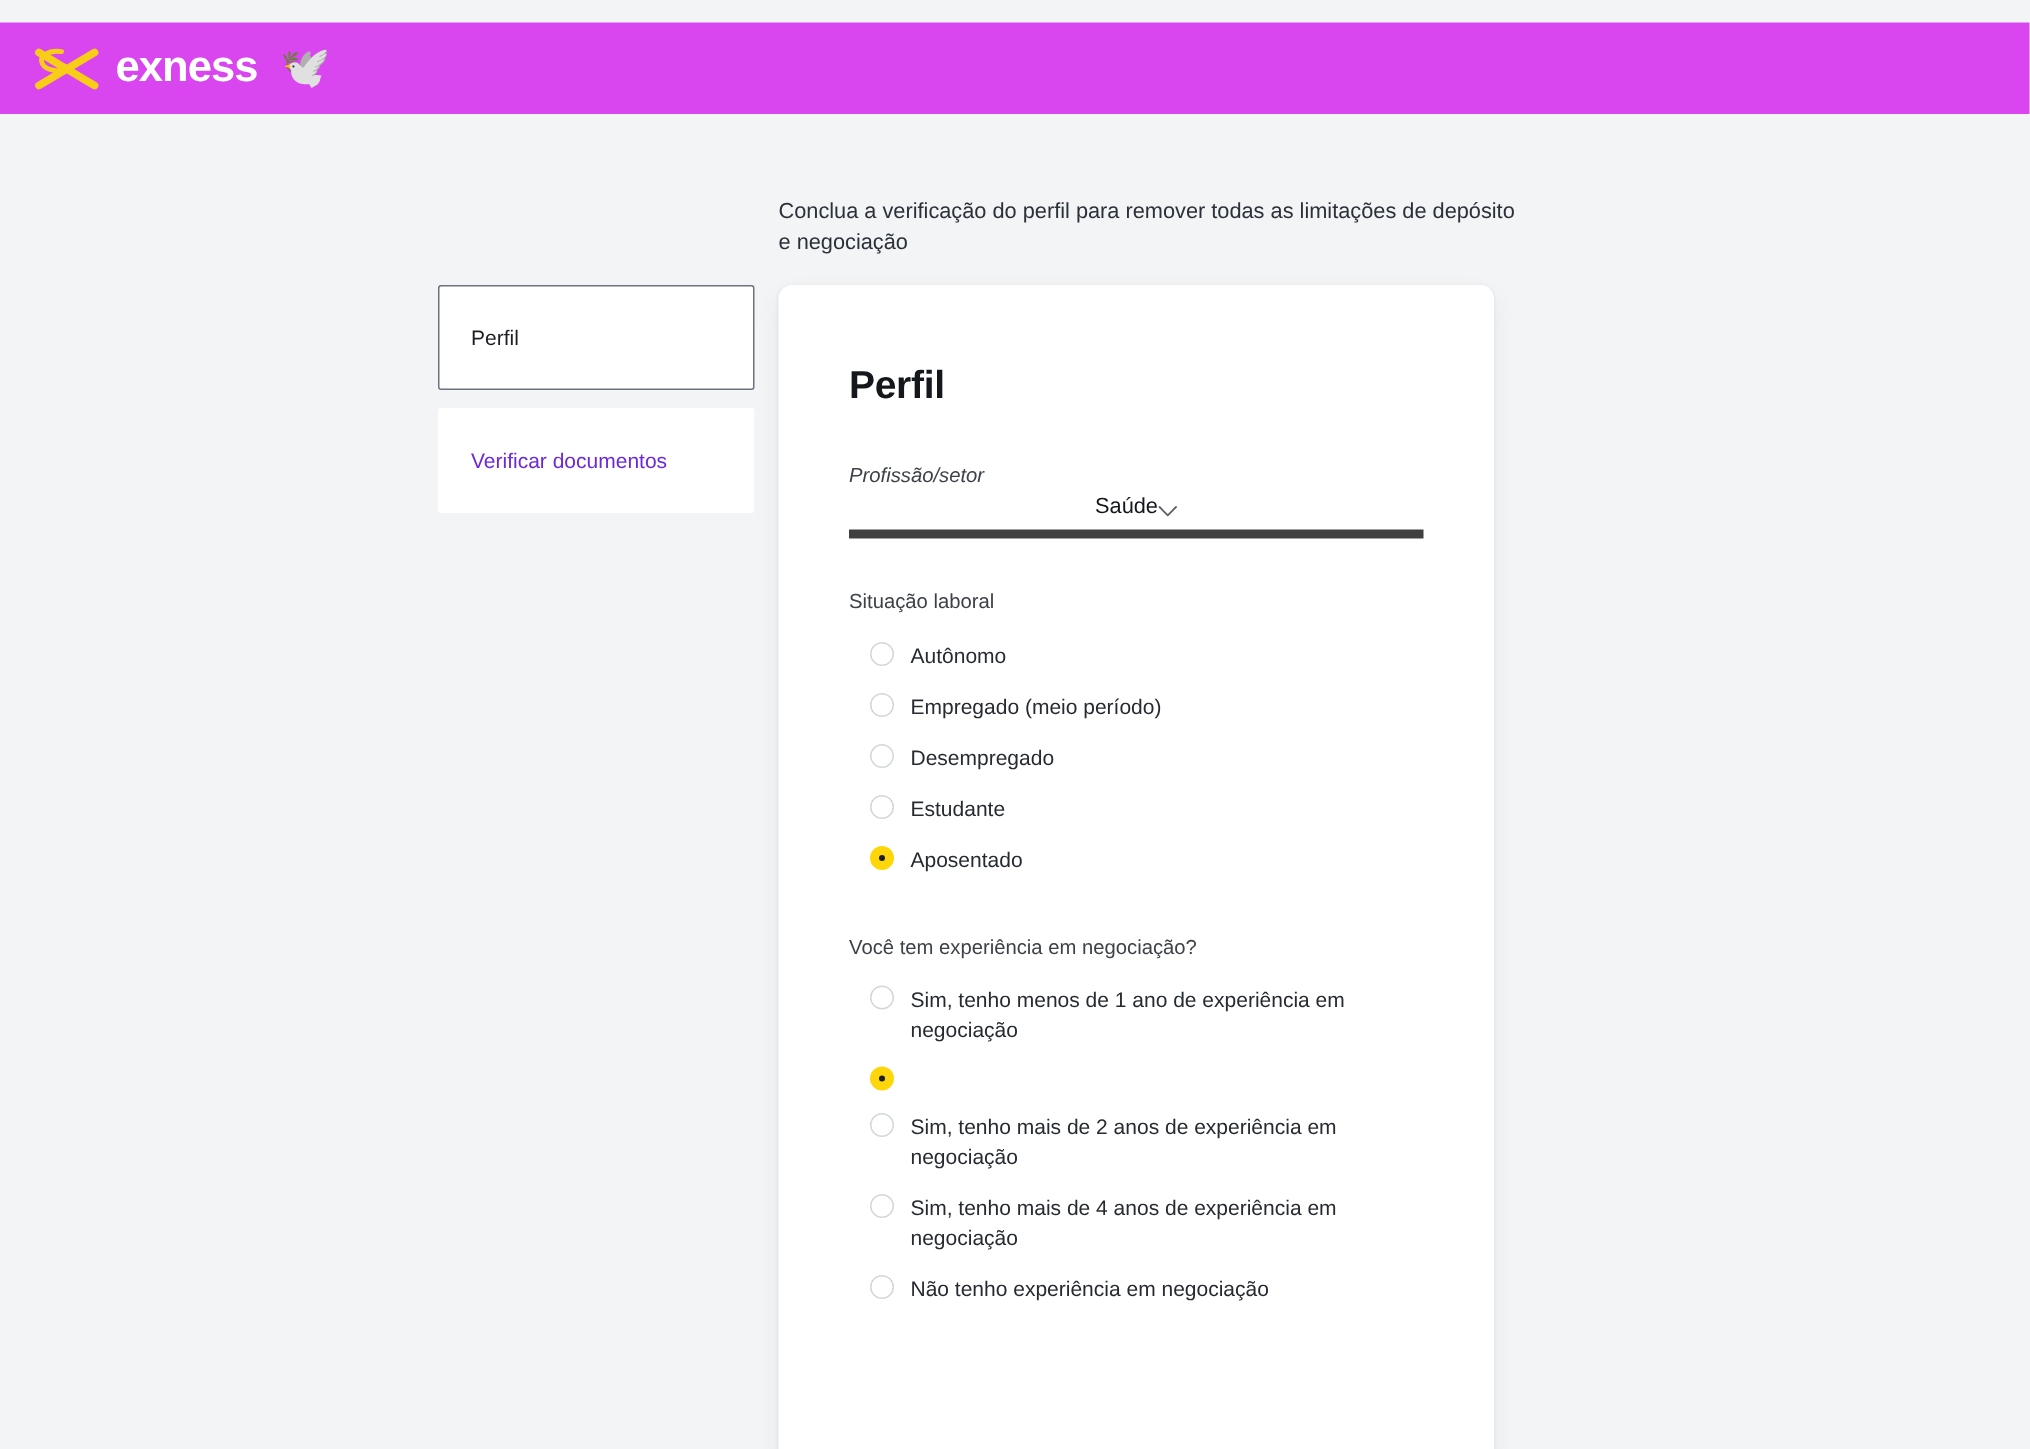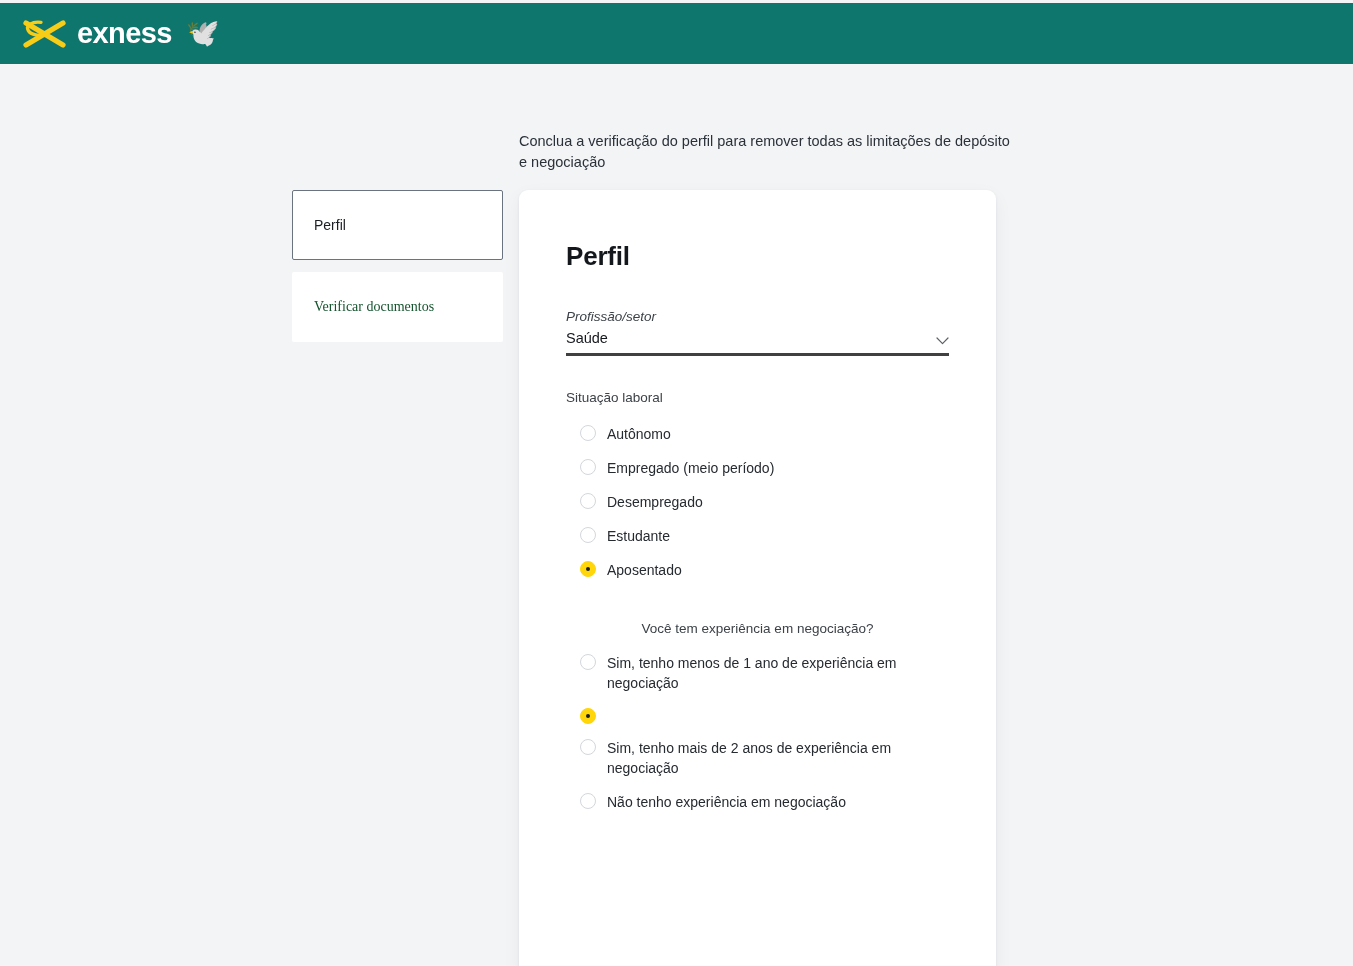--- a/index.html
+++ b/index.html
@@ -14,24 +14,24 @@
   body {
     background: #f2f4f6;
     font-family: "Liberation Sans", "DejaVu Sans", sans-serif;
     color: #1b1f24;
     -webkit-font-smoothing: antialiased;
   }
 
   
   .topbar {
     position: absolute;
-    top: 3px; left: 0;
+    top: 15px; left: 0;
     width: 1353px;
     height: 61px;
-    background: #0f766e;
+    background: #d946ef;
     display: flex;
     align-items: center;
   }
 
   .brand {
     display: flex;
     align-items: center;
     margin-left: 22px;
     gap: 9px;
   }
@@ -96,23 +96,22 @@
     border: 1px solid transparent;
     border-radius: 2px;
     cursor: pointer;
   }
 
   .step.is-active {
     border-color: #6b7280;
   }
 
   .step.is-disabled {
-    color: #14532d;
+    color: #6d28d9;
     cursor: default;
-    font-family: Liberation Serif, serif;
   }
 
   .step + .step { margin-top: 12px; }
 
   
   .card {
     position: absolute;
     left: 519px;
     top: 129px;
     width: 477px;
@@ -142,22 +141,22 @@
     font-size: 13.5px;
     color: #3c4248;
     line-height: 18px;
     font-style: italic;
   }
 
   .select-row {
     position: relative;
     display: flex;
     align-items: flex-end;
-    justify-content: space-between;
-    border-bottom: 3px solid #404040;
+    justify-content: center;
+    border-bottom: 6px solid #404040;
     padding-bottom: 5px;
     margin-top: 2px;
     cursor: pointer;
   }
 
   .select-value {
     font-size: 14.5px;
     color: #14181d;
     line-height: 20px;
   }
@@ -175,21 +174,21 @@
     margin-top: 33px;
   }
 
   .group-label {
     font-size: 13.5px;
     color: #3c4248;
     line-height: 18px;
     margin-bottom: 10px;
   }
 
-  .group.group-tight .group-label { margin-bottom: 8px; text-align: center; }
+  .group.group-tight .group-label { margin-bottom: 8px; }
 
   .radio-row {
     display: flex;
     align-items: flex-start;
     padding: 7px 0 7px 14px;
     cursor: pointer;
   }
 
   .radio {
     width: 16px;
@@ -300,18 +299,22 @@
       </label>
       <label class="radio-row">
         <span class="radio checked"></span>
       </label>
       <label class="radio-row">
         <span class="radio"></span>
         <span class="radio-label">Sim, tenho mais de 2 anos de experiência em negociação</span>
       </label>
       <label class="radio-row">
         <span class="radio"></span>
+        <span class="radio-label">Sim, tenho mais de 4 anos de experiência em negociação</span>
+      </label>
+      <label class="radio-row">
+        <span class="radio"></span>
         <span class="radio-label">Não tenho experiência em negociação</span>
       </label>
     </div>
 
   </section>
 </div>
 
 </body></html>

